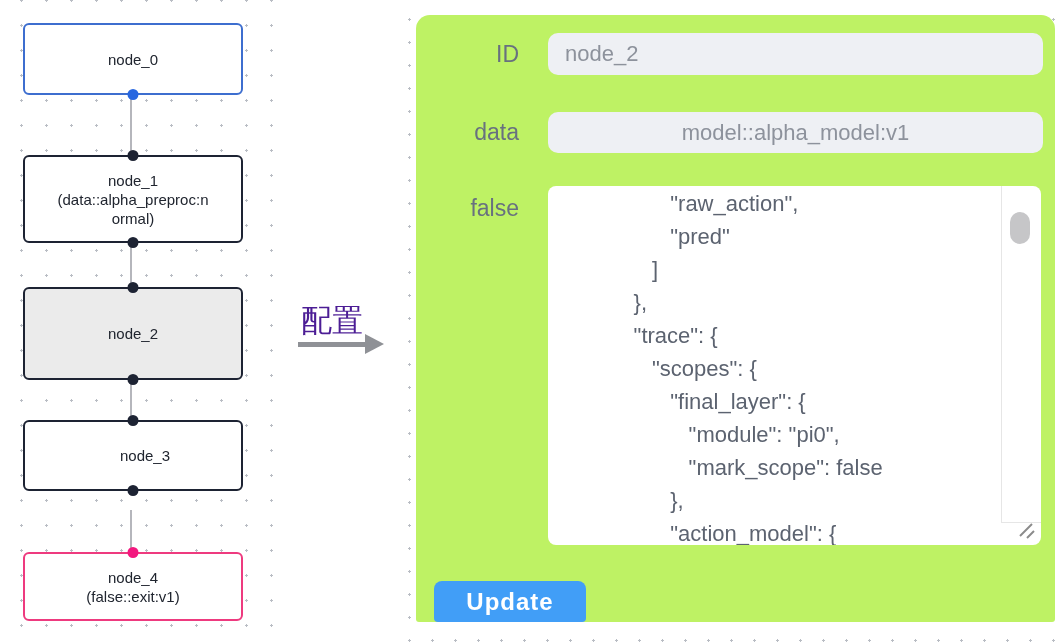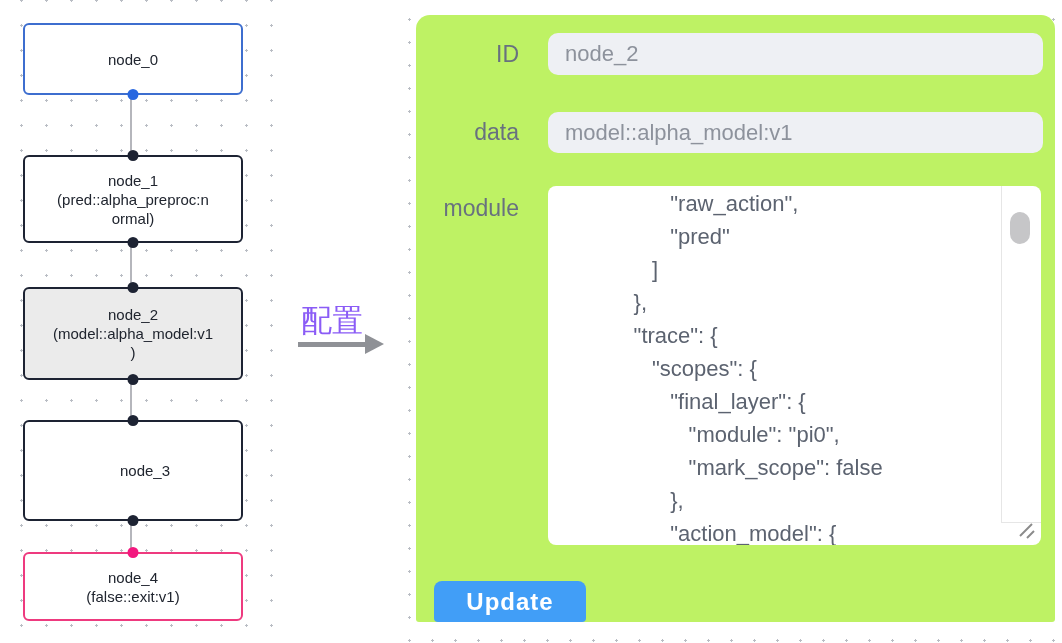--- a/index.html
+++ b/index.html
@@ -35,21 +35,21 @@
     width:11px; height:11px; border-radius:50%; background:#1d2333;
   }
   .handle.top { top:-7px; }
   .handle.bottom { bottom:-7px; }
   .handle.blue { background:#2867e0; }
   .handle.pink { background:#f3187f; }
 
   
   .cfg-label {
     position:absolute; left:297px; top:300px; width:70px;
-    text-align:center; font-size:31px; color:#8b5cf6;
+    text-align:center; font-size:31px; color:#4c1d95;
     font-family:"Liberation Sans", sans-serif;
   }
   .cfg-arrow-shaft { position:absolute; left:298px; top:342px; width:69px; height:5px; background:#8f9196; }
   .cfg-arrow-head  {
     position:absolute; left:365px; top:334px; width:0; height:0;
     border-left:19px solid #8f9196; border-top:10px solid transparent; border-bottom:10px solid transparent;
   }
 
   
   .panel {
@@ -100,58 +100,56 @@
 <div class="edge" style="top:379px;height:42px;"></div>
 <div class="edge" style="top:510px;height:43px;"></div>
 
 <div class="flow-node input" style="top:23px;height:72px;">
   <div class="node-name">node_0</div>
   <span class="handle bottom blue"></span>
 </div>
 
 <div class="flow-node" style="top:155px;height:88px;">
   <div class="node-name">node_1</div>
-  <div class="node-subtitle">(pred::alpha_preproc:n
+  <div class="node-subtitle">(data::alpha_preproc:n
 ormal)</div>
   <span class="handle top"></span>
   <span class="handle bottom"></span>
 </div>
 
 <div class="flow-node selected" style="top:287px;height:93px;">
   <div class="node-name">node_2</div>
-  <div class="node-subtitle">(model::alpha_model:v1
-)</div>
   <span class="handle top"></span>
   <span class="handle bottom"></span>
 </div>
 
-<div class="flow-node" style="top:420px;height:101px;padding-left:32px;">
+<div class="flow-node" style="top:420px;height:71px;padding-left:32px;">
   <div class="node-name">node_3</div>
   <span class="handle top"></span>
   <span class="handle bottom"></span>
 </div>
 
 <div class="flow-node output" style="top:552px;height:69px;">
   <div class="node-name">node_4</div>
   <div class="node-subtitle">(false::exit:v1)</div>
   <span class="handle top pink"></span>
 </div>
 
 <div class="cfg-label">配置</div>
 <div class="cfg-arrow-shaft"></div>
 <div class="cfg-arrow-head"></div>
 
 <div class="panel">
   <div class="panel-label" style="top:26px;">ID</div>
   <input class="panel-input" style="top: 18px;" value="node_2">
 
   <div class="panel-label" style="top:104px;">data</div>
-  <input class="panel-input" style="top: 97px; height: 41px;" value="model::alpha_model:v1">
+  <input class="panel-input" style="top: 97px; height: 41px; text-align: center;" value="model::alpha_model:v1">
 
-  <div class="panel-label" style="top:180px;">module</div>
+  <div class="panel-label" style="top:180px;">false</div>
   <div class="config-editor">
     <pre class="config-pre">                    "raw_action",
                     "pred"
                  ]
               },
               "trace": {
                  "scopes": {
                     "final_layer": {
                        "module": "pi0",
                        "mark_scope": false

